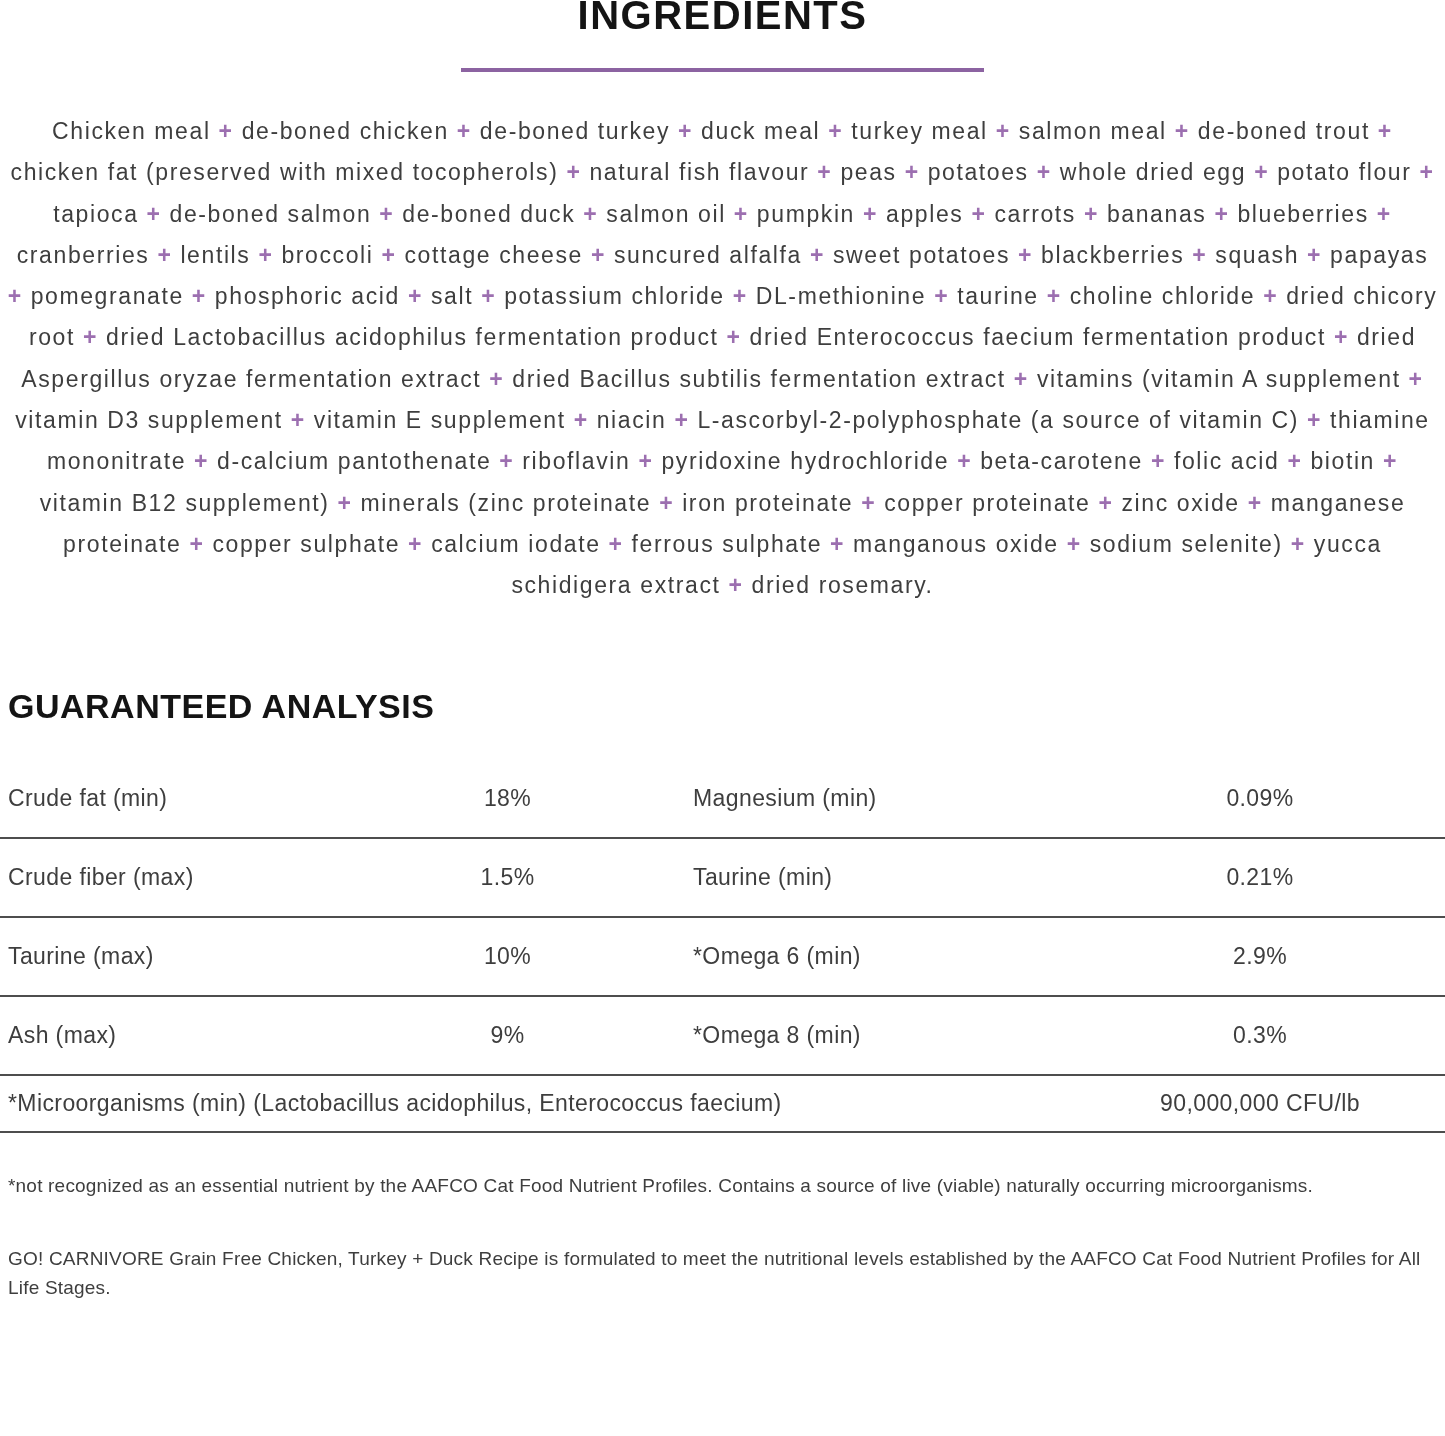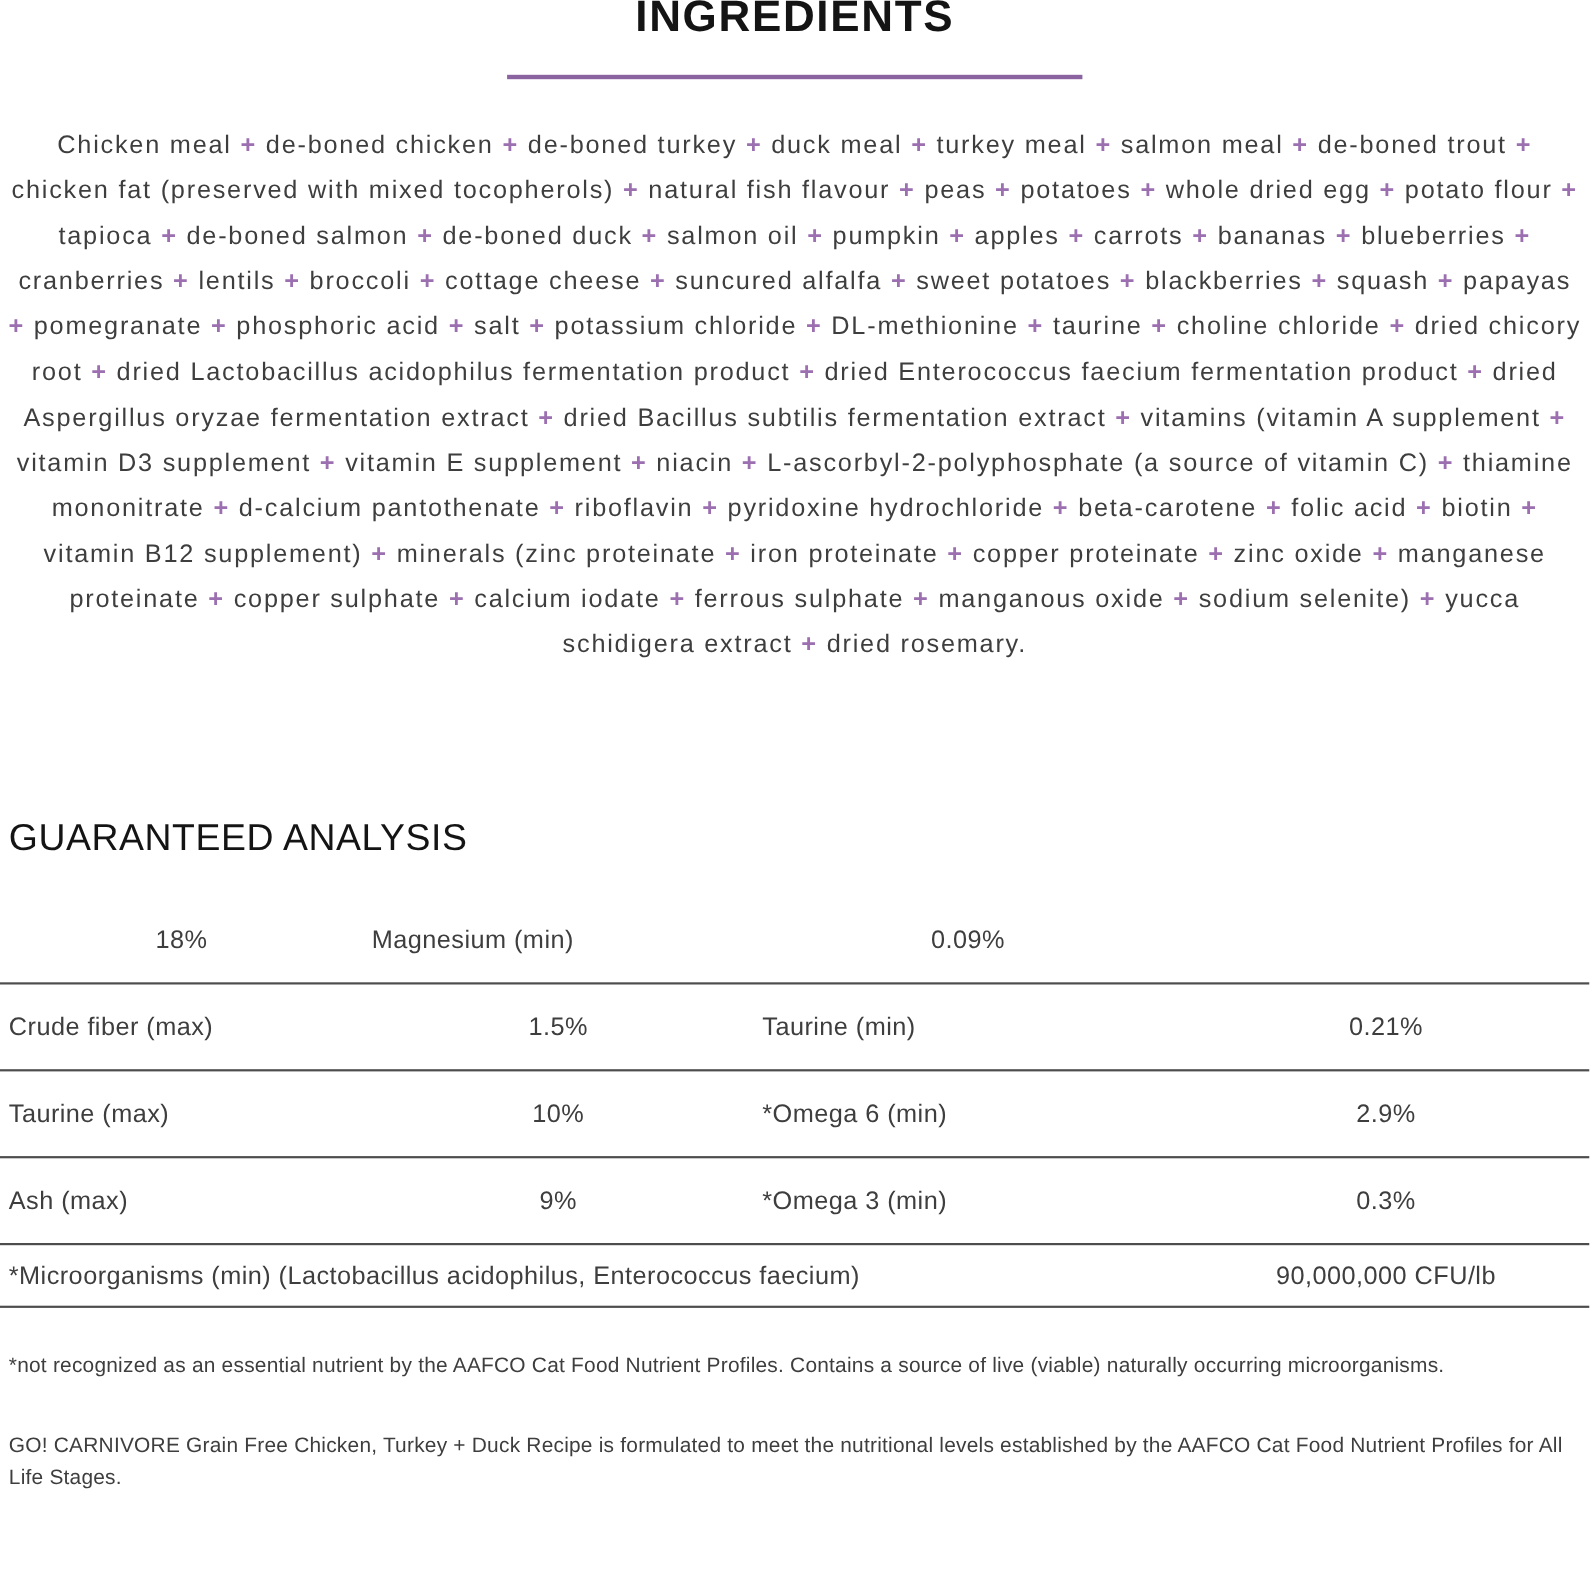--- a/index.html
+++ b/index.html
@@ -27,22 +27,22 @@
   .ingredients{
     margin:39px auto 0;height:537px;overflow:visible;
     padding:0 6px;text-align:center;
     font-size:23px;line-height:41.3px;letter-spacing:1.6px;
     color:var(--text);
   }
   .ingredients .plus{
     color:var(--accent-purple);font-weight:600;
   }
   .ga-title{
-    margin-top:97px;padding-left:8px;
-    font-size:34px;line-height:34px;font-weight:400;letter-spacing:0.5px;
+    margin-top:41px;padding-left:8px;
+    font-size:34px;line-height:34px;font-weight:700;letter-spacing:0.5px;
     color:var(--heading);
   }
   .ga-table{margin-top:37px;width:1445px;}
   .ga-row{
     display:grid;grid-template-columns:330px 355px 390px 370px;
     align-items:center;height:79px;border-bottom:2px solid var(--row-border);
     font-size:23px;letter-spacing:0.4px;
   }
   .ga-row .label{padding-left:8px;text-align:left;}
   .ga-row .value{text-align:center;}
@@ -71,20 +71,21 @@
 <div class="divider"></div>
 
 <p class="ingredients">Chicken meal<span class="plus"> + </span>de-boned chicken<span class="plus"> + </span>de-boned turkey<span class="plus"> + </span>duck meal<span class="plus"> + </span>turkey meal<span class="plus"> + </span>salmon meal<span class="plus"> + </span>de-boned trout<span class="plus"> + </span>chicken fat (preserved with mixed tocopherols)<span class="plus"> + </span>natural fish flavour<span class="plus"> + </span>peas<span class="plus"> + </span>potatoes<span class="plus"> + </span>whole dried egg<span class="plus"> + </span>potato flour<span class="plus"> + </span>tapioca<span class="plus"> + </span>de-boned salmon<span class="plus"> + </span>de-boned duck<span class="plus"> + </span>salmon oil<span class="plus"> + </span>pumpkin<span class="plus"> + </span>apples<span class="plus"> + </span>carrots<span class="plus"> + </span>bananas<span class="plus"> + </span>blueberries<span class="plus"> + </span>cranberries<span class="plus"> + </span>lentils<span class="plus"> + </span>broccoli<span class="plus"> + </span>cottage cheese<span class="plus"> + </span>suncured alfalfa<span class="plus"> + </span>sweet potatoes<span class="plus"> + </span>blackberries<span class="plus"> + </span>squash<span class="plus"> + </span>papayas<span class="plus"> + </span>pomegranate<span class="plus"> + </span>phosphoric acid<span class="plus"> + </span>salt<span class="plus"> + </span>potassium chloride<span class="plus"> + </span>DL-methionine<span class="plus"> + </span>taurine<span class="plus"> + </span>choline chloride<span class="plus"> + </span>dried chicory root<span class="plus"> + </span>dried Lactobacillus acidophilus fermentation product<span class="plus"> + </span>dried Enterococcus faecium fermentation product<span class="plus"> + </span>dried Aspergillus oryzae fermentation extract<span class="plus"> + </span>dried Bacillus subtilis fermentation extract<span class="plus"> + </span>vitamins (vitamin A supplement<span class="plus"> + </span>vitamin D3 supplement<span class="plus"> + </span>vitamin E supplement<span class="plus"> + </span>niacin<span class="plus"> + </span>L-ascorbyl-2-polyphosphate (a source of vitamin C)<span class="plus"> + </span>thiamine mononitrate<span class="plus"> + </span>d-calcium pantothenate<span class="plus"> + </span>riboflavin<span class="plus"> + </span>pyridoxine hydrochloride<span class="plus"> + </span>beta-carotene<span class="plus"> + </span>folic acid<span class="plus"> + </span>biotin<span class="plus"> + </span>vitamin B12 supplement)<span class="plus"> + </span>minerals (zinc proteinate<span class="plus"> + </span>iron proteinate<span class="plus"> + </span>copper proteinate<span class="plus"> + </span>zinc oxide<span class="plus"> + </span>manganese proteinate<span class="plus"> + </span>copper sulphate<span class="plus"> + </span>calcium iodate<span class="plus"> + </span>ferrous sulphate<span class="plus"> + </span>manganous oxide<span class="plus"> + </span>sodium selenite)<span class="plus"> + </span>yucca schidigera extract<span class="plus"> + </span>dried rosemary.</p>
 
 <h2 class="ga-title">GUARANTEED ANALYSIS</h2>
 
 <div class="ga-table">
   <div id="ga-rows">
 
   <div class="ga-row">
+    <div class="label">Crude fat (min)</div>
     <div class="value">18%</div>
     <div class="label">Magnesium (min)</div>
     <div class="value">0.09%</div>
   </div>
 
   <div class="ga-row">
     <div class="label">Crude fiber (max)</div>
     <div class="value">1.5%</div>
     <div class="label">Taurine (min)</div>
     <div class="value">0.21%</div>
@@ -93,21 +94,21 @@
   <div class="ga-row">
     <div class="label">Taurine (max)</div>
     <div class="value">10%</div>
     <div class="label">*Omega 6 (min)</div>
     <div class="value">2.9%</div>
   </div>
 
   <div class="ga-row">
     <div class="label">Ash (max)</div>
     <div class="value">9%</div>
-    <div class="label">*Omega 3 (min)</div>
+    <div class="label">*Omega 8 (min)</div>
     <div class="value">0.3%</div>
   </div>
 </div>
   <div class="ga-row-full">
     <div class="label">*Microorganisms (min) (Lactobacillus acidophilus, Enterococcus faecium)</div>
     <div class="value">90,000,000 CFU/lb</div>
   </div>
 </div>
 
 <p class="footnote-1">*not recognized as an essential nutrient by the AAFCO Cat Food Nutrient Profiles. Contains a source of live (viable) naturally occurring microorganisms.</p>

